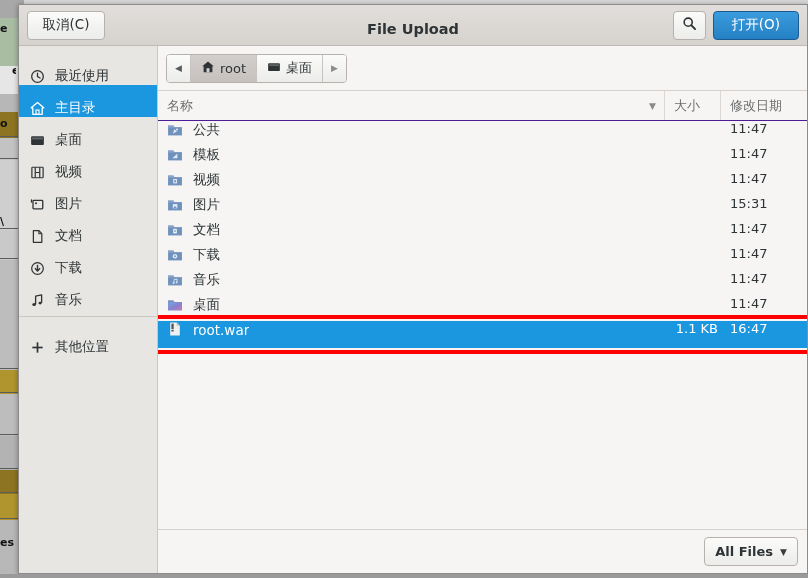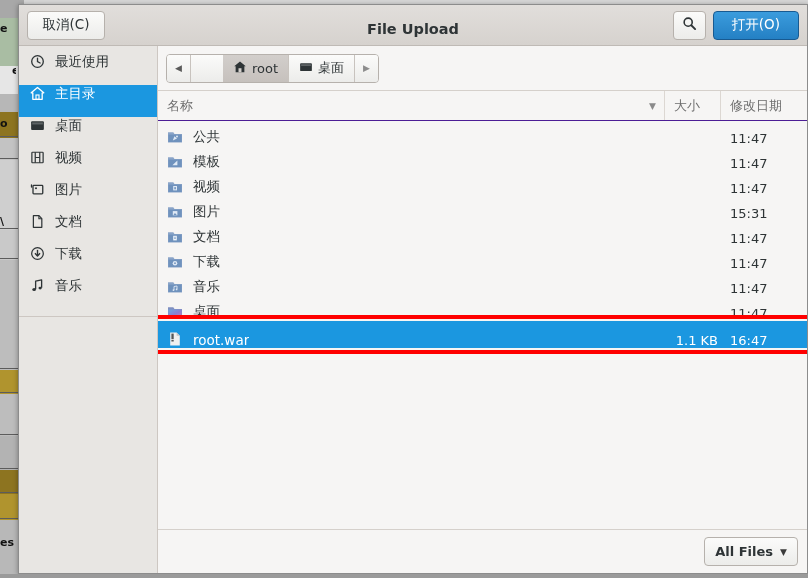--- a/index.html
+++ b/index.html
@@ -78,21 +78,21 @@
 
   
   #sidebar {
     width: 139px; flex: 0 0 139px;
     background: #e8e6e3;
     border-right: 1px solid #cdc7c2;
     padding-top: 7px;
     display: flex; flex-direction: column;
   }
   .side-item {
-    height: 32px; display: flex; align-items: flex-start;
+    height: 32px; display: flex; align-items: flex-end;
     padding: 0 6px 0 10px; cursor: pointer;
     color: #2e3436; font-size: 13.5px; gap: 9px;
   }
   .side-item.active { background: #1b97e0; color: #ffffff; }
   .side-icon {
     width: 17px; height: 17px; flex: 0 0 17px;
     display: flex; align-items: center; justify-content: center;
   }
   .side-icon svg { display: block; }
   .side-sep { height: 1px; background: #cdc7c2; margin: 7px 0 7px 0; }
@@ -114,21 +114,21 @@
     background: linear-gradient(to bottom, #fbfbfa, #ececea);
   }
   .pb-seg {
     display: flex; align-items: center; gap: 5px;
     padding: 0 10px; font-size: 13px; color: #2e3436;
     border-right: 1px solid #c8c3be; cursor: pointer;
     background: linear-gradient(to bottom, #fbfbfa, #ececea);
   }
   .pb-seg:last-child { border-right: none; }
   .pb-arrow { padding: 0 8px; color: #5a5a5a; font-size: 9px; }
-  .pb-seg.current { background: linear-gradient(to bottom, #d2cecb, #c6c1bd); margin-left: 32px; }
+  .pb-seg.current { background: linear-gradient(to bottom, #d2cecb, #c6c1bd); }
   .pb-seg.dim { color: #8c8c8c; }
 
   
   #colhead {
     height: 30px; flex: 0 0 30px;
     background: #f6f5f4;
     border-bottom: 1px solid #4c1d95;
     display: flex; align-items: stretch;
     font-size: 13px; color: #6e6e6e;
   }
@@ -138,21 +138,21 @@
     cursor: pointer;
   }
   .ch-name { flex: 1 1 auto; padding-left: 9px; justify-content: space-between; padding-right: 8px; min-width:0; }
   .ch-size { width: 56px; flex: 0 0 56px; padding-left: 9px; }
   .ch-date { width: 86px; flex: 0 0 86px; padding-left: 9px; border-right: none; }
   .sort-caret { font-size: 9px; color: #8a8a8a; }
 
   
   #filelist { flex: 1 1 auto; background: #f6f5f4; overflow: hidden; position: relative; }
   .frow {
-    height: 25px; display: flex; align-items: flex-end;
+    height: 25px; display: flex; align-items: flex-start;
     font-size: 13.5px; color: #2e3436; cursor: pointer;
   }
   .frow.sel { background: #1b97e0; color: #ffffff; height: 27px; }
   .f-name { flex: 1 1 auto; display: flex; align-items: center; gap: 9px; padding-left: 9px; min-width: 0; }
   .f-name span.lbl { overflow: hidden; text-overflow: ellipsis; white-space: nowrap; }
   .f-size { width: 56px; flex: 0 0 56px; text-align: right; padding-right: 3px; font-size: 13px;}
   .f-date { width: 86px; flex: 0 0 86px; text-align: left; padding-left: 9px; font-size: 13px;}
   .ficon { width: 17px; height: 17px; flex: 0 0 17px; }
   .ficon svg { display: block; }
 
@@ -324,20 +324,29 @@
               <svg width="15" height="15" viewBox="0 0 16 16">
                 <path d="M6 12.1 L6 3.3 L12.4 2 L12.4 10.5" fill="none" stroke="#2e3436" stroke-width="1.4" stroke-linejoin="round"></path>
                 <ellipse cx="4.4" cy="12.2" rx="1.95" ry="1.6" fill="#2e3436"></ellipse>
                 <ellipse cx="10.8" cy="10.7" rx="1.75" ry="1.5" fill="#2e3436"></ellipse>
               </svg>
             </span>
             <span>音乐</span>
           </div>
         </div>
       <div class="side-sep"></div>
+      <div class="side-item">
+        <span class="side-icon">
+          <svg width="15" height="15" viewBox="0 0 16 16">
+            <line x1="8" y1="2.5" x2="8" y2="13.5" stroke="#2e3436" stroke-width="1.8"></line>
+            <line x1="2.5" y1="8" x2="13.5" y2="8" stroke="#2e3436" stroke-width="1.8"></line>
+          </svg>
+        </span>
+        <span>其他位置</span>
+      </div>
     </div>
 
     <div id="right">
 
       <div id="pathbar-row">
         <div id="pathbar">
           <div class="pb-seg pb-arrow">
             <span>◀</span>
           </div>
           <div class="pb-seg current">

